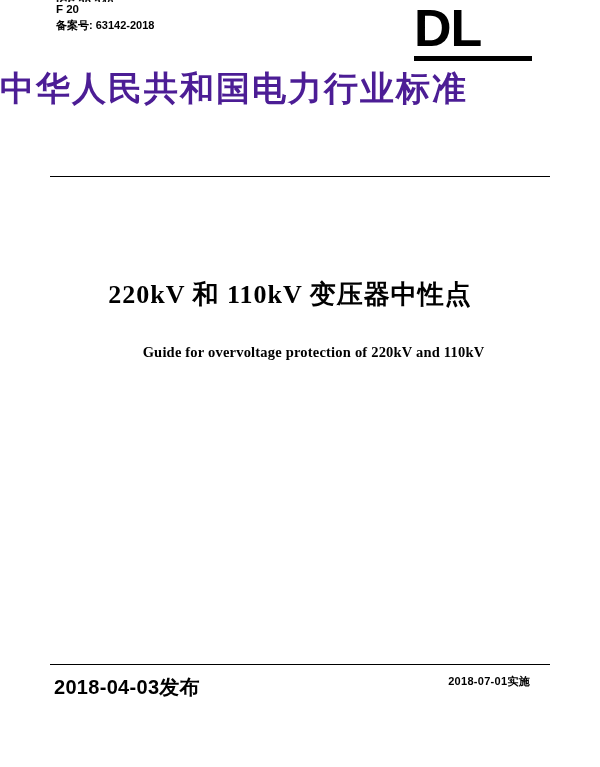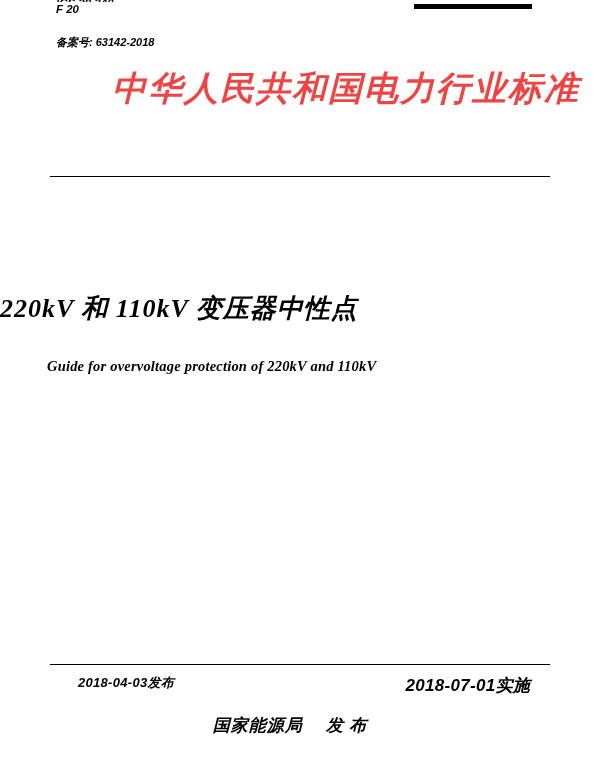--- a/index.html
+++ b/index.html
@@ -14,42 +14,41 @@
     font-family: "Liberation Serif", serif;
     color: #000000;
     overflow: hidden;
   }
   .page {
     position: absolute;
     left: 0; top: 0;
     width: 580px;
     height: 767px;
     background: #ffffff;
-    font-style: italic;
   }
 
   
   .top-left {
     position: absolute;
     left: 56px;
     top: -4px;
     font-family: "Liberation Sans", sans-serif;
     font-weight: bold;
     font-size: 11.5px;
     line-height: 15px;
     letter-spacing: 0px;
   }
   .top-left .clipped {
     display: block;
     height: 6px;
     overflow: hidden;
     color: #111;
   }
   .top-left .code2 { display:block; }
-  .top-left .code3 { display:block; font-size: 11px; margin-top: 18px; }
+  .top-left .code3 { display:block; font-size: 11px; margin-top: 1px; }
 
   
   .dl-logo {
     position: absolute;
     right: 48px;
     top: 2px;
     font-family: "Liberation Sans", sans-serif;
     font-weight: bold;
     font-size: 52px;
     line-height: 52px;
@@ -62,26 +61,26 @@
     height: 5px;
     background: #000;
     margin-top: 2px;
   }
 
   
   .std-title {
     position: absolute;
     left: 0; right: 0;
     top: 66px;
-    text-align: right;
+    text-align: left;
     font-family: "Liberation Sans", sans-serif;
     font-weight: bold;
     font-size: 34px;
     letter-spacing: 2px;
-    color: #ef4444;
+    color: #4c1d95;
   }
 
   
   .std-number {
     position: absolute;
     right: 50px;
     top: 140px;
     font-family: "Liberation Serif", serif;
     font-weight: bold;
     font-size: 17px;
@@ -96,21 +95,22 @@
     height: 1px;
     background: #000;
   }
   .rule-top { top: 176px; }
   .rule-bottom { top: 664px; }
 
   
   .center-block {
     position: absolute;
     left: 0; right: 0;
-    top: 288px;
+    top: 274px;
+    text-align: center;
   }
   .cn-title {
     font-family: "Liberation Serif", serif;
     font-weight: bold;
     font-size: 26px;
     line-height: 42px;
     letter-spacing: 1px;
   }
   .en-title {
     margin-top: 24px;
@@ -122,31 +122,30 @@
     margin-left: 47px;
   }
 
   
   .date-issue {
     position: absolute;
     left: 54px;
     top: 674px;
     font-family: "Liberation Sans", sans-serif;
     font-weight: bold;
-    font-size: 13px;
+    font-size: 20px;
     letter-spacing: 0.3px;
-    margin-left: 24px;
   }
   .date-effective {
     position: absolute;
     right: 50px;
     top: 674px;
     font-family: "Liberation Sans", sans-serif;
     font-weight: bold;
-    font-size: 17px;
+    font-size: 11px;
     letter-spacing: 0.3px;
   }
 
   
   .publisher {
     position: absolute;
     left: 0; right: 0;
     top: 714px;
     text-align: center;
     font-family: "Liberation Serif", serif;
@@ -164,36 +163,33 @@
 
 <div class="page">
 
   <div class="top-left">
     <span class="clipped">ICS 29.240</span>
     <span class="code2">F 20</span>
     <span class="code3">备案号: 63142-2018</span>
   </div>
 
   <div class="dl-logo">
+    <span>DL</span>
     <span class="dl-underline"></span>
   </div>
 
   <div class="std-title">中华人民共和国电力行业标准</div>
 
 
   <div class="rule rule-top"></div>
 
   <div class="center-block">
     <div class="cn-title">220kV 和 110kV 变压器中性点</div>
     <div class="en-title">Guide for overvoltage protection of 220kV and 110kV</div>
   </div>
 
   <div class="rule rule-bottom"></div>
 
   <div class="date-issue">2018-04-03发布</div>
   <div class="date-effective">2018-07-01实施</div>
 
-  <div class="publisher">
-    <span>国家能源局</span>
-    <span class="pub-word">发 布</span>
-  </div>
 
 </div>
 
 </body></html>

